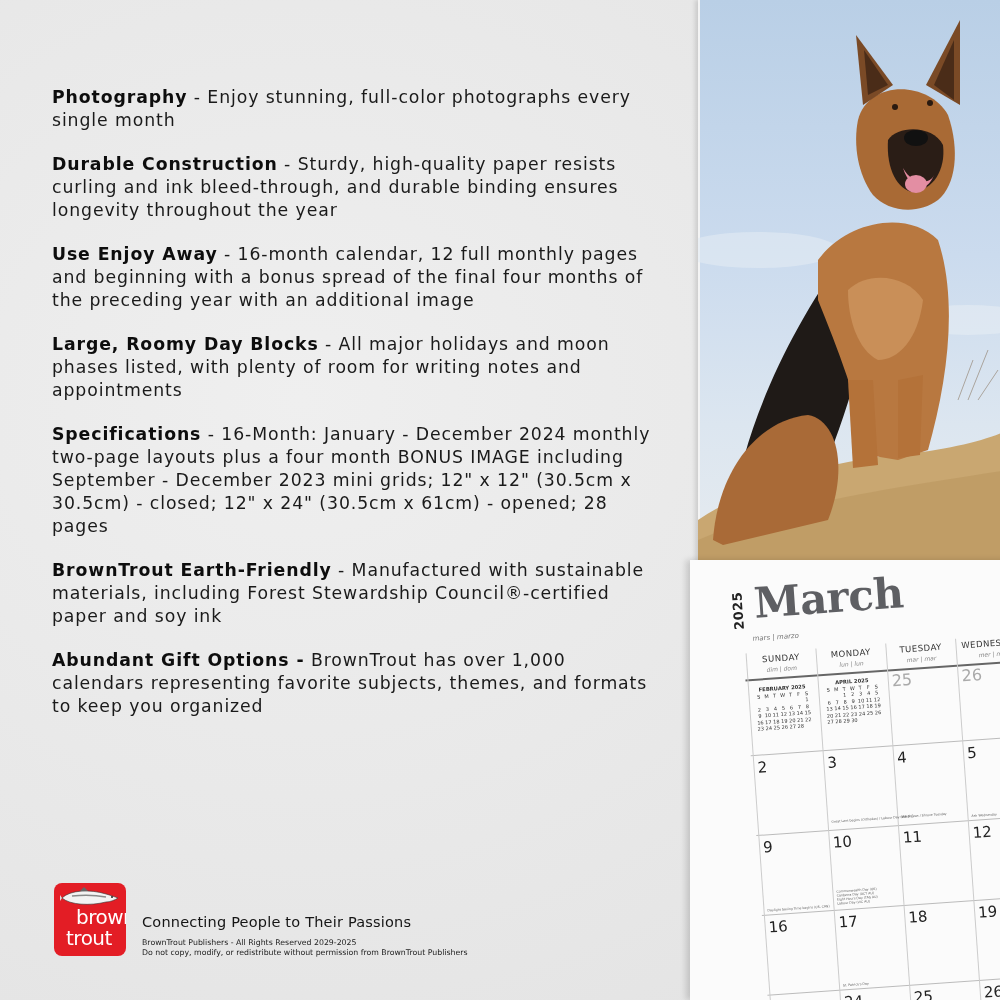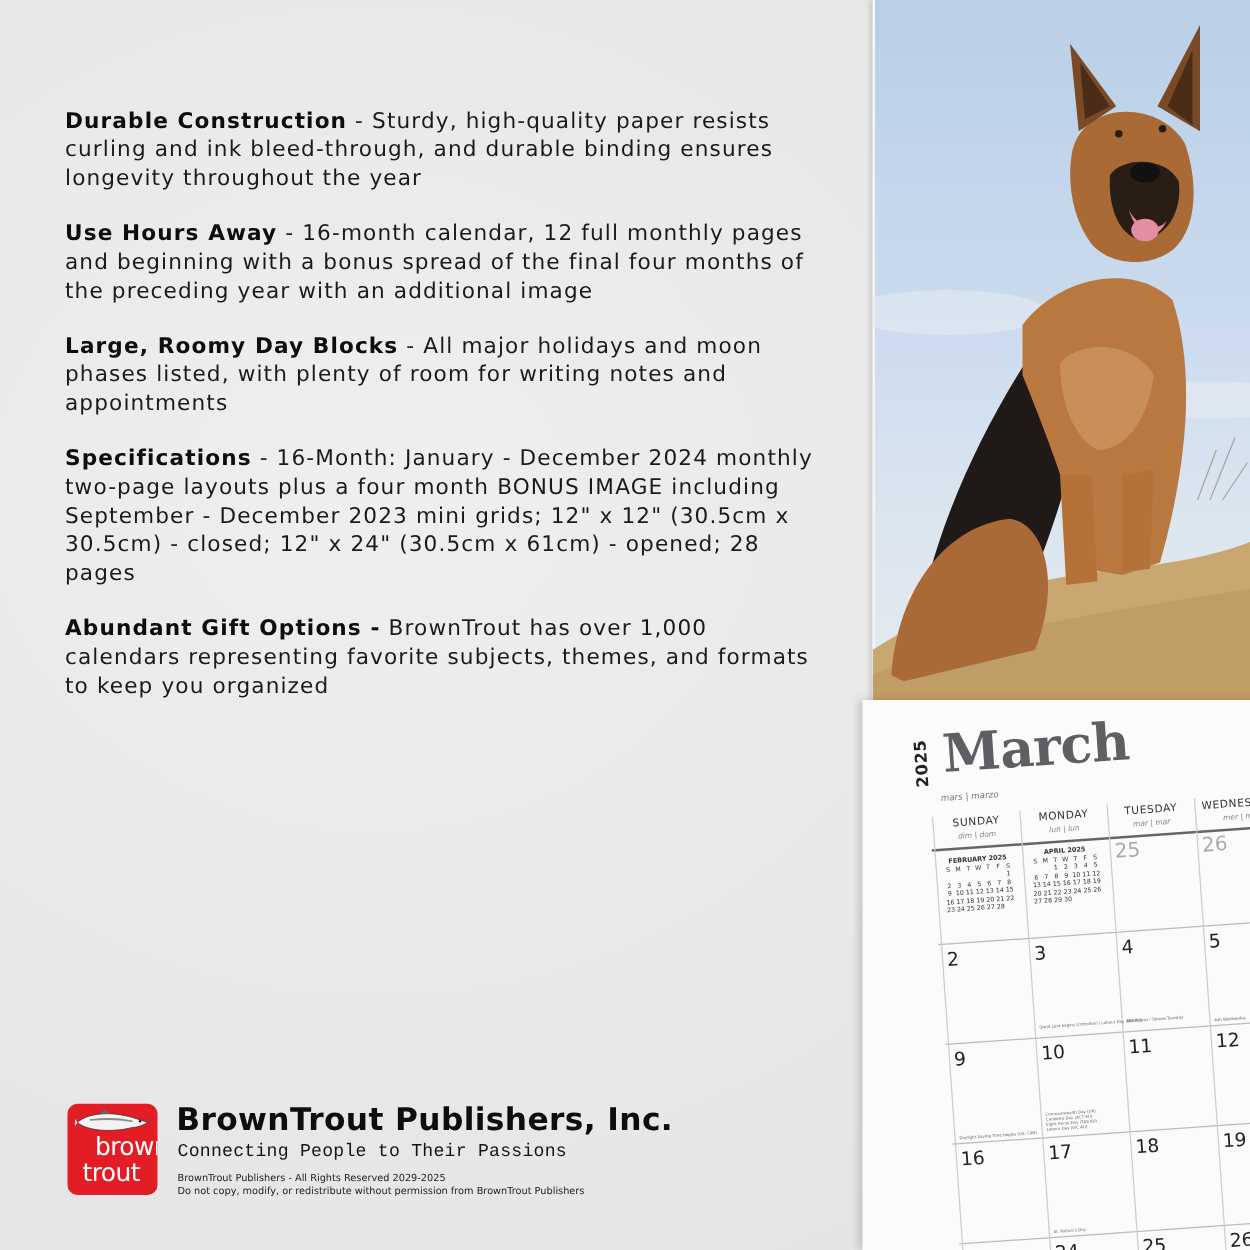--- a/index.html
+++ b/index.html
@@ -44,21 +44,21 @@
     font-size: 20px; line-height: 20px; letter-spacing: -0.5px;
   }
   .logo .lt1 { left: 4px; top: 24px; margin-left: 18px; }
   .logo .lt2 { left: 12px; top: 45px; }
   .brand-name {
     position: absolute; left: 87px; top: -2px;
     font-weight: 700; font-size: 25px; letter-spacing: 0.3px; color: #0d0d0d; white-space: nowrap;
   }
   .tagline {
     position: absolute; left: 88px; top: 31px;
-    font-size: 14.5px; color: #151515; white-space: nowrap; letter-spacing: 0.2px; font-family: Liberation Mono, monospace;
+    font-size: 14.5px; color: #151515; white-space: nowrap; letter-spacing: 0.2px;
   }
   .legal {
     position: absolute; left: 88px; top: 55px;
     font-size: 7.8px; line-height: 10px; color: #222; white-space: nowrap;
   }
   
   .product {
     position: absolute; left: 690px; top: 0; width: 320px; height: 1000px;
   }
   .photo-page {
@@ -102,41 +102,42 @@
   .mini { position: absolute; font-size: 5.2px; color: #333; line-height: 6.5px; }
   .mini .mt { font-weight: 700; text-align: center; display:block; font-size: 5.2px; }
   .mini table { border-collapse: collapse; }
   .mini td { width: 8px; text-align: center; font-size: 5px; padding: 0; }
 </style>
 </head>
 <body>
 
 <div class="left">
   <div class="features">
+    <p class="feature"><b>Photography</b><span> - </span><span>Enjoy stunning, full-color photographs every single month</span></p>
     <p class="feature"><b>Durable Construction</b><span> - </span><span>Sturdy, high-quality paper resists curling and ink bleed-through, and durable binding ensures longevity throughout the year</span></p>
-    <p class="feature"><b>Use Hours Away</b><span> - </span><span>16-month calendar, 12 full monthly pages and beginning with a bonus spread of the final four months of the preceding year with an additional image</span></p>
+    <p class="feature"><b>Use Enjoy Away</b><span> - </span><span>16-month calendar, 12 full monthly pages and beginning with a bonus spread of the final four months of the preceding year with an additional image</span></p>
     <p class="feature"><b>Large, Roomy Day Blocks</b><span> - </span><span>All major holidays and moon phases listed, with plenty of room for writing notes and appointments</span></p>
     <p class="feature"><b>Specifications</b><span> - </span><span>16-Month: January - December 2024 monthly two-page layouts plus a four month BONUS IMAGE including September - December 2023 mini grids; 12" x 12" (30.5cm x 30.5cm) - closed; 12" x 24" (30.5cm x 61cm) - opened; 28 pages</span></p>
+    <p class="feature"><b>BrownTrout Earth-Friendly</b><span> - </span><span>Manufactured with sustainable materials, including Forest Stewardship Council®-certified paper and soy ink</span></p>
     <p class="feature"><b>Abundant Gift Options -</b><span> </span><span>BrownTrout has over 1,000 calendars representing favorite subjects, themes, and formats to keep you organized</span></p>
   </div>
 </div>
 
 <div class="brand">
   <div class="logo">
     <svg class="fish" viewBox="0 0 60 22">
       <path d="M2 11 C10 3, 30 2, 46 7 C50 8, 55 10, 58 11 C55 13, 50 15, 46 15 C30 19, 10 18, 2 11 Z" fill="#f3f3f3" stroke="#333" stroke-width="0.6"></path>
       <path d="M2 11 L-2 5 L0 11 L-2 17 Z" fill="#ddd"></path>
       <path d="M20 4 L24 0 L28 4 Z" fill="#666"></path>
       <circle cx="52" cy="10" r="1" fill="#222"></circle>
       <path d="M12 9 Q30 7 46 10" stroke="#8a8a8a" stroke-width="1.4" fill="none"></path>
     </svg>
     <span class="lt1">brown</span>
     <span class="lt2">trout</span>
   </div>
-  <div class="brand-name">BrownTrout Publishers, Inc.</div>
   <div class="tagline">Connecting People to Their Passions</div>
   <div class="legal">
     <div>BrownTrout Publishers - All Rights Reserved 2029-2025</div>
     <div>Do not copy, modify, or redistribute without permission from BrownTrout Publishers</div>
   </div>
 </div>
 
 <div class="product">
   <div class="photo-page">
     <div class="edge"></div>

